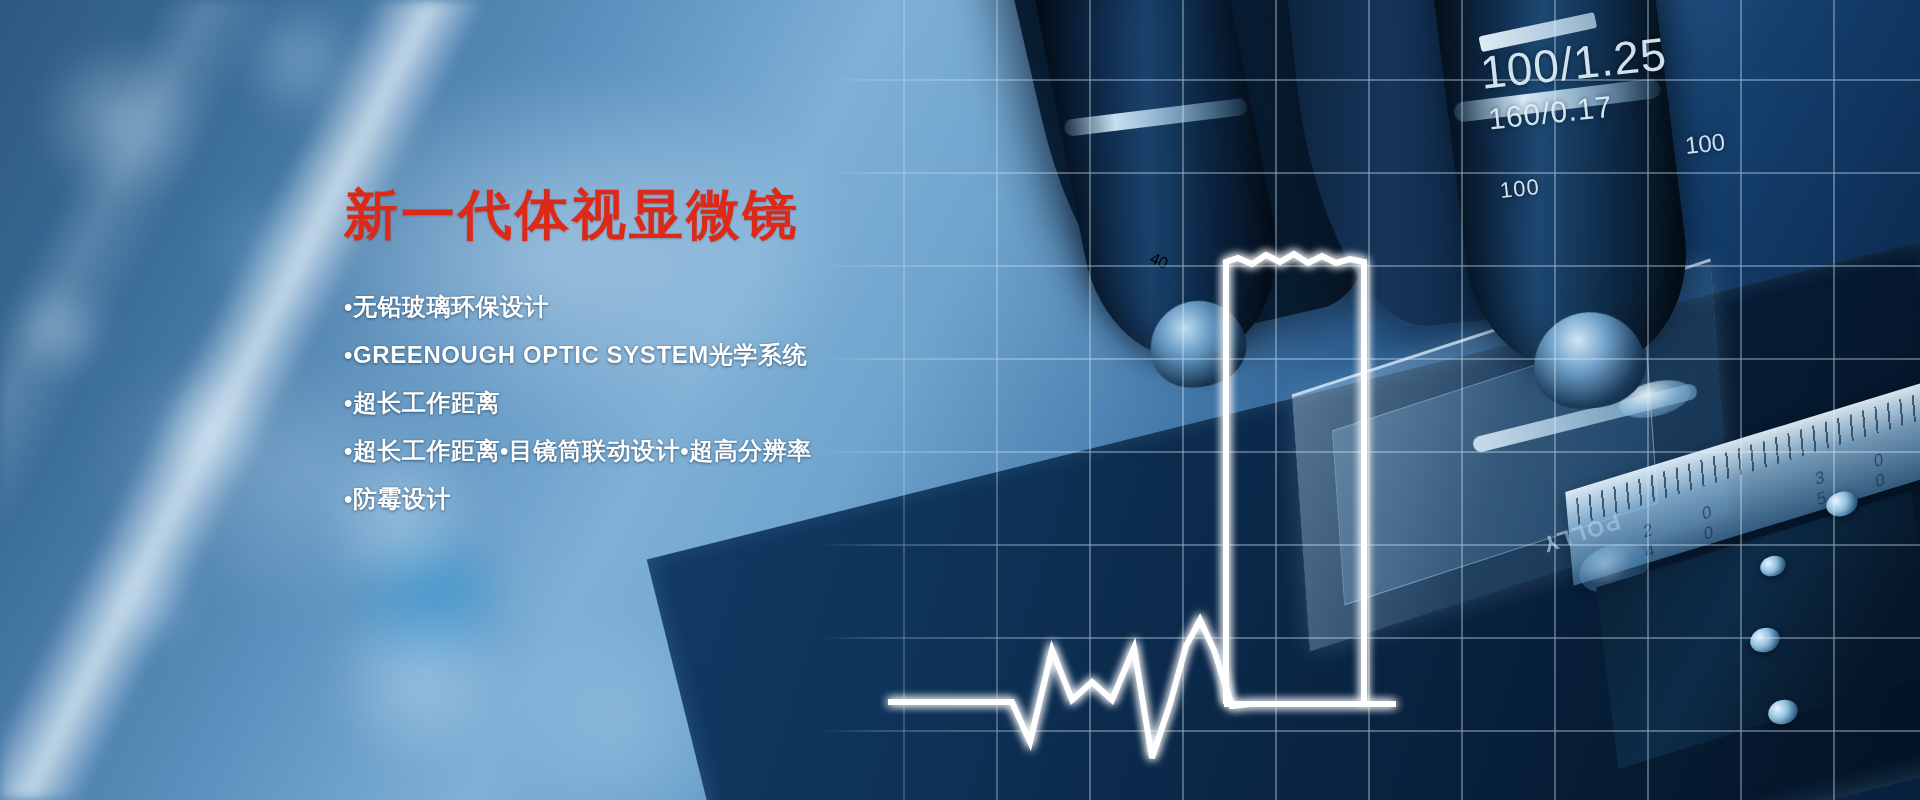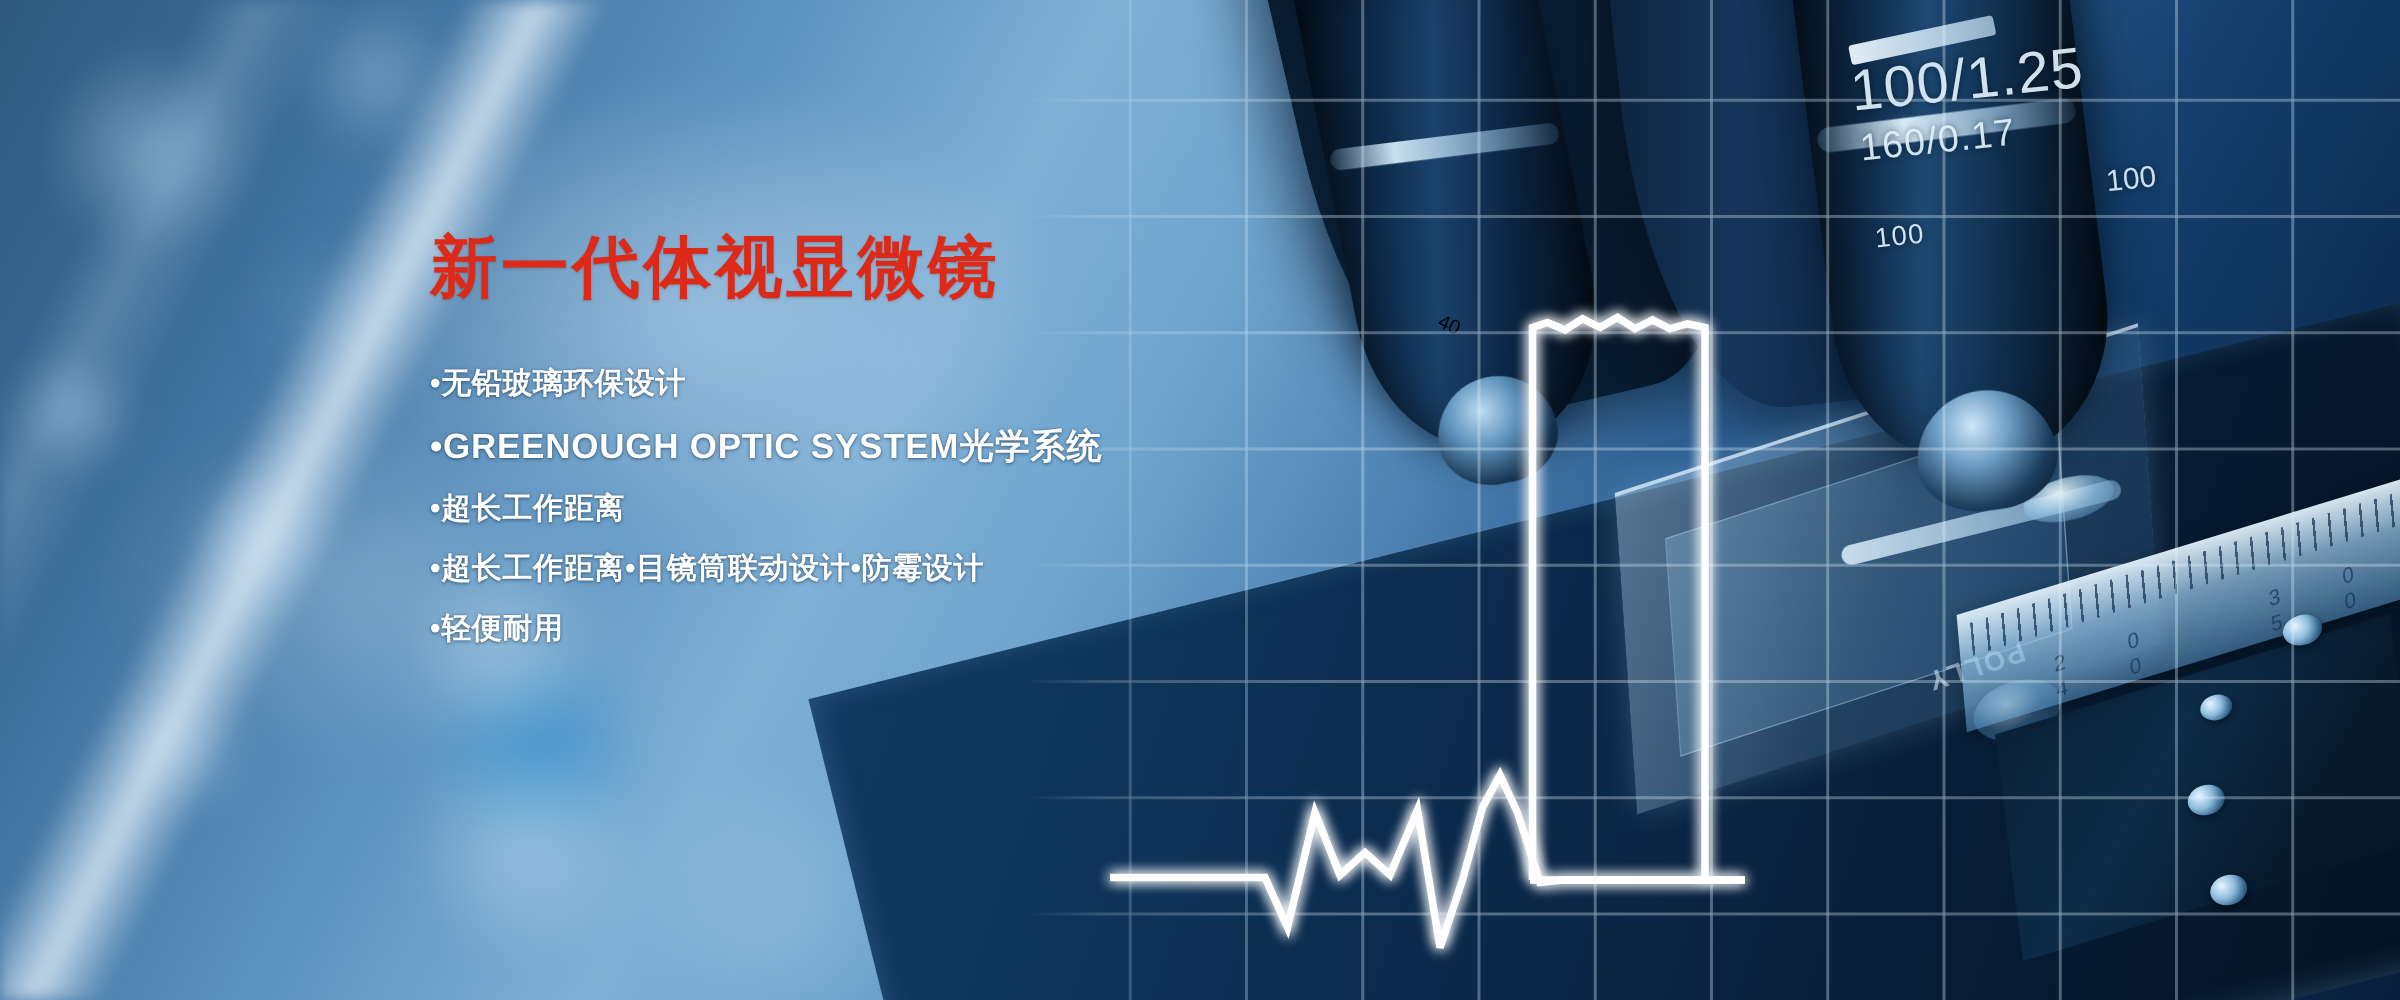--- a/index.html
+++ b/index.html
@@ -291,21 +291,21 @@
     color:#ffffff;
     font-size:24px;
     font-weight:700;
     line-height:1.0;
     margin-bottom:24px;
     letter-spacing:.5px;
     white-space:nowrap;
     text-shadow:0 1px 3px rgba(10,40,70,.55), 0 0 1px rgba(10,40,70,.5);
     font-family:"Liberation Sans", sans-serif;
   }
-  .bullets li.en { font-size:28px; letter-spacing:.6px; }
+  .bullets li.en { font-size:24px; letter-spacing:.6px; }
 </style>
 </head>
 <body>
 
 <div id="banner">
 
   <div class="layer bg-base"></div>
   <div class="layer bg-bokeh"></div>
   <div class="layer bg-streak"></div>
   <div class="layer bg-glow"></div>
@@ -374,18 +374,18 @@
 
     <path d="M 1364 700 L 1500 700" fill="none" stroke="#ffffff" stroke-width="6" filter="url(#glow)"></path>
   </svg>
 
   <div class="copy">
     <h1 class="headline">新一代体视显微镜</h1>
     <ul class="bullets">
       <li>•无铅玻璃环保设计</li>
       <li class="en">•GREENOUGH OPTIC SYSTEM光学系统</li>
       <li>•超长工作距离</li>
-      <li>•超长工作距离•目镜筒联动设计•防霉设计</li>
-      <li>•轻便耐用</li>
+      <li>•超长工作距离•目镜筒联动设计•超高分辨率</li>
+      <li>•防霉设计</li>
     </ul>
   </div>
 
 </div>
 
 </body></html>

